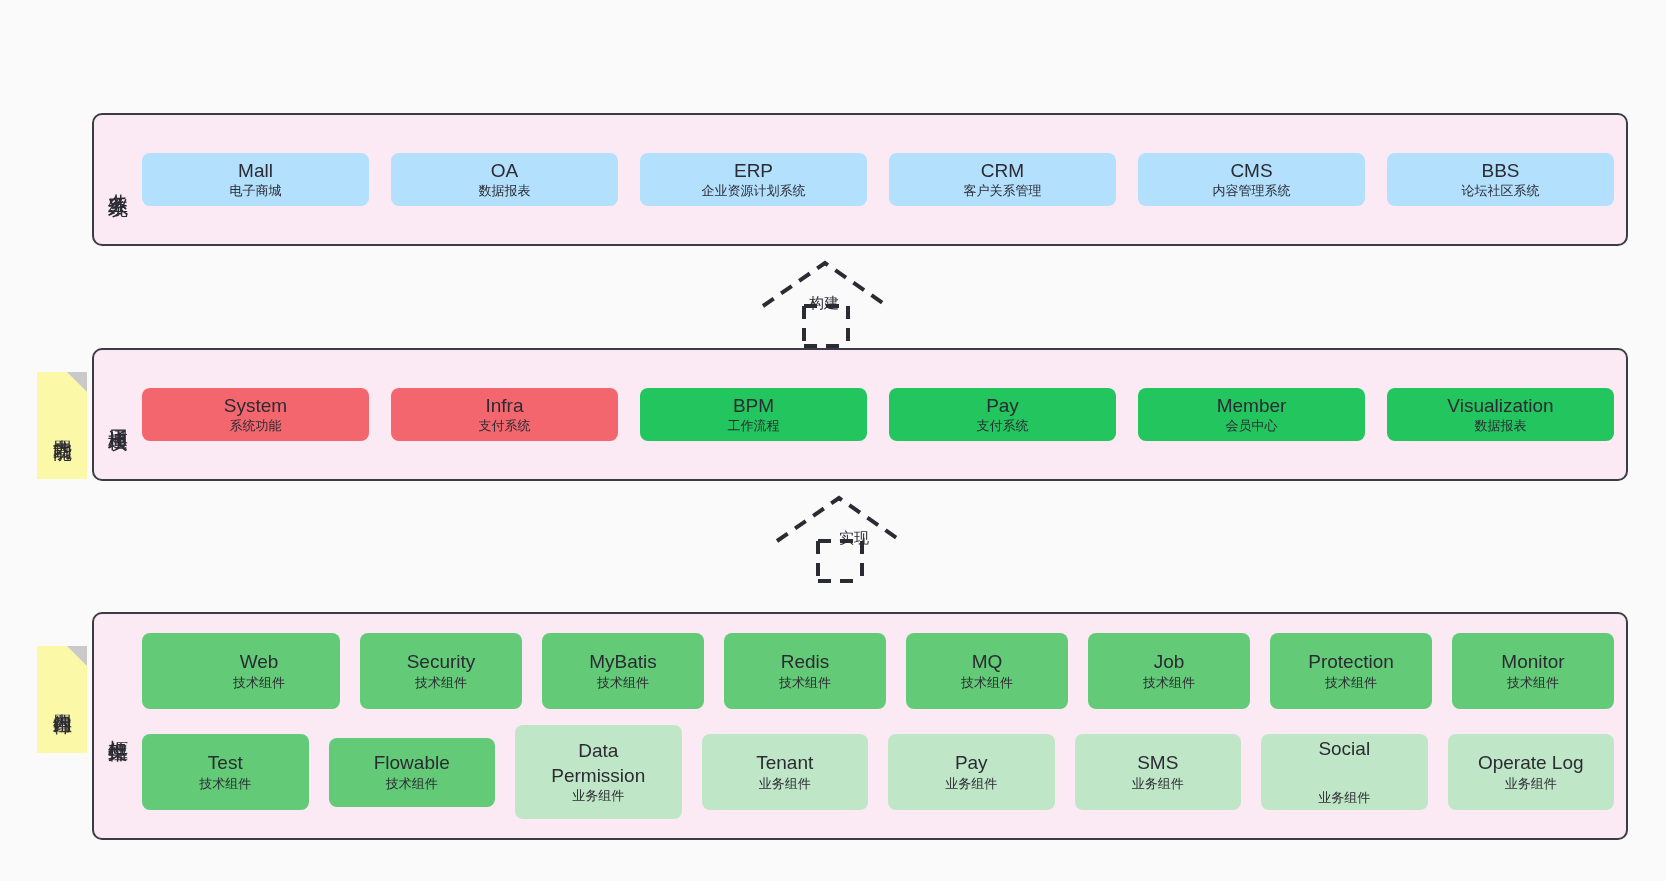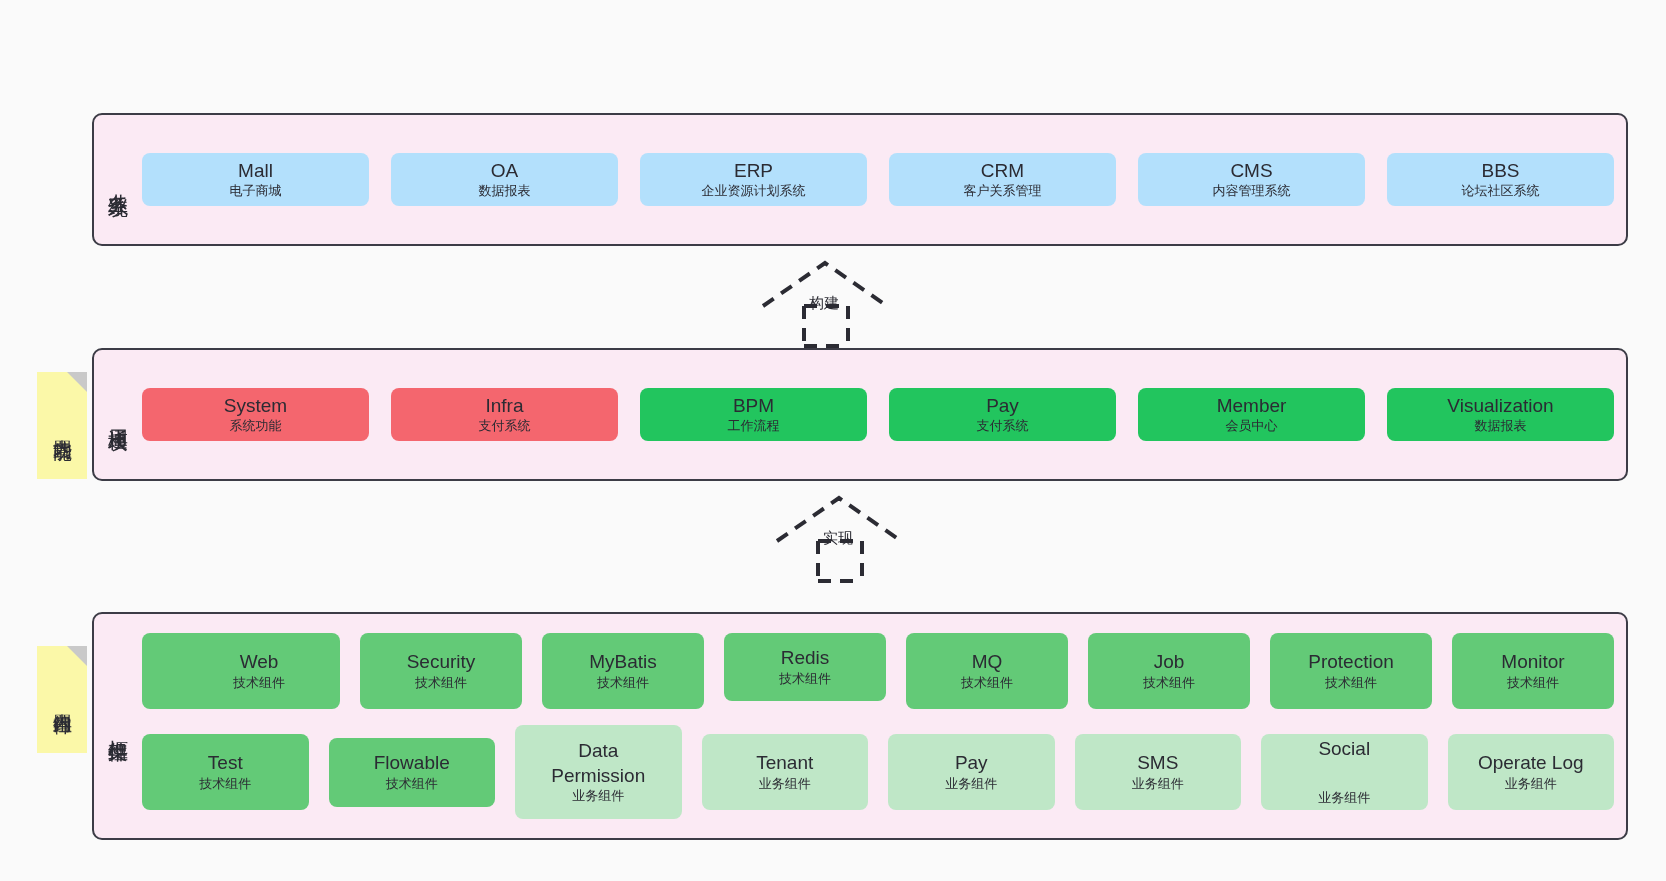--- a/index.html
+++ b/index.html
@@ -204,21 +204,21 @@
       </div>
     </div>
   </div>
 
   <div class="arrow" style="left:772px;top:493px;width:150px;height:90px;">
     <svg width="150" height="90" viewBox="0 0 150 90">
       <path d="M5 48 L67 5 L129 48" fill="none" stroke="#2b2b33" stroke-width="4" stroke-dasharray="13 9" stroke-linecap="butt"></path>
       <path d="M46 48 L46 88 M90 48 L90 88 M46 88 L90 88" fill="none" stroke="#2b2b33" stroke-width="4" stroke-dasharray="13 9"></path>
       <path d="M46 48 L90 48" fill="none" stroke="#2b2b33" stroke-width="4" stroke-dasharray="13 9"></path>
     </svg>
-    <span class="arrow-label" style="left:51px;top:36px;">实现</span>
+    <span class="arrow-label" style="left:67px;top:36px;">实现</span>
   </div>
 
   <div class="note" style="left:37px;top:646px;width:50px;height:107px;">
     <span class="fold"></span>
     <span>内置组件</span>
   </div>
 
   <div class="layer" style="left:92px;top:612px;width:1536px;height:228px;">
     <div class="layer-title">框架组件</div>
     <div class="layer-body">
@@ -230,21 +230,21 @@
             <span class="l2">技术组件</span>
           </div>
           <div class="card green" style="height:76px;">
             <span class="l1">Security</span>
             <span class="l2">技术组件</span>
           </div>
           <div class="card green" style="height:76px;">
             <span class="l1">MyBatis</span>
             <span class="l2">技术组件</span>
           </div>
-          <div class="card green" style="height:68px;">
+          <div class="card green" style="height:76px;">
             <span class="l1">Redis</span>
             <span class="l2">技术组件</span>
           </div>
           <div class="card green" style="height:76px;">
             <span class="l1">MQ</span>
             <span class="l2">技术组件</span>
           </div>
           <div class="card green" style="height:76px;">
             <span class="l1">Job</span>
             <span class="l2">技术组件</span>

